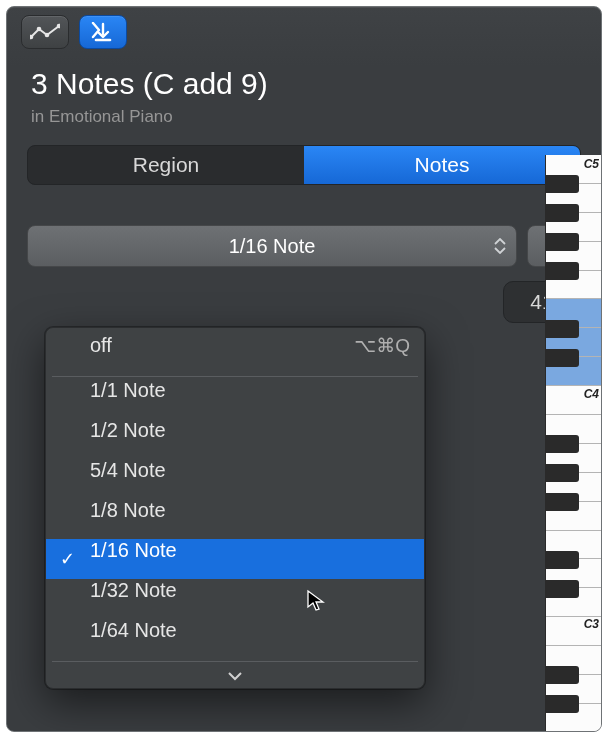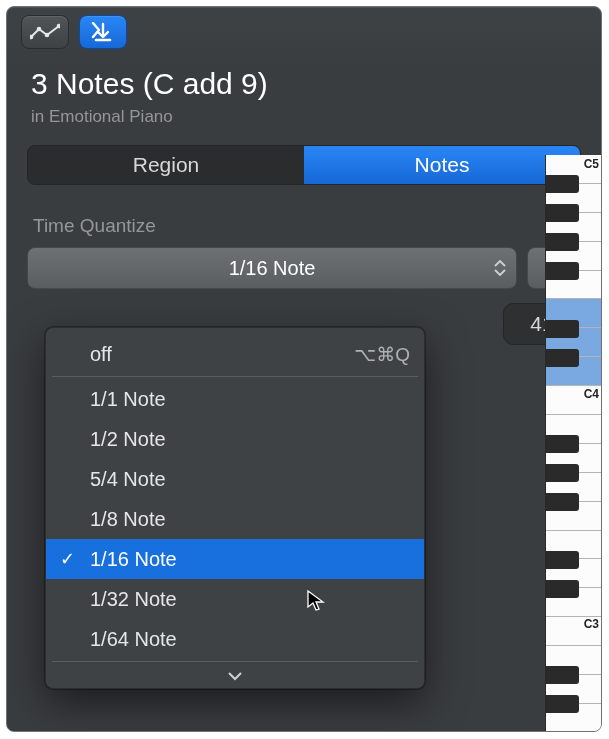--- a/index.html
+++ b/index.html
@@ -133,21 +133,21 @@
     width:380px;
     background:#3f4244;
     border:1px solid #2b2d2f;
     border-radius:8px;
     box-shadow:0 14px 40px rgba(0,0,0,.55), 0 0 0 1px rgba(0,0,0,.3);
     padding:6px 0 0 0;
     z-index:50;
     overflow:hidden;
   }
   .mitem{
-    display:flex;align-items:center;
+    display:flex;
     height:40px;
     padding:0 14px 0 44px;
     font-size:20px;color:#e6e6e6;
     position:relative;
   }
   .mitem .shortcut{
     margin-left:auto;color:#b0b0b0;font-size:19px;
   }
   .mitem.selected{
     background:#186fde;
@@ -165,20 +165,21 @@
     color:#d0d0d0;
   }
 
   
   .piano{
     position:absolute;
     right:0;top:148px;
     width:56px;height:578px;
     background:#f4f4f4;
     border-left:1px solid #2a2a2a;
+    font-style:italic;
   }
   .wkey{
     height:28.9px;
     border-bottom:1px solid #b4b4b4;
     position:relative;
     background:var(--key-white);
   }
   .wkey.blue{background:var(--key-blue);}
   .bkey{
     position:absolute;left:0;width:33px;height:18px;
@@ -232,21 +233,20 @@
     <div class="title">3 Notes (C add 9)</div>
     <div class="sub">in Emotional Piano</div>
   </div>
 
   <div class="seg">
     <div>Region</div>
     <div class="sel">Notes</div>
   </div>
 
   <div class="content">
-    <div class="lbl">Time Quantize</div>
     <div class="row">
       <div class="select">
         <span>1/16 Note</span>
         <span class="arrows">
           <svg width="12" height="7" viewBox="0 0 12 7">
               <path d="M1 6 L6 1 L11 6" stroke="#cfd2d5" stroke-width="1.8" fill="none"></path>
             </svg>
           <svg width="12" height="7" viewBox="0 0 12 7">
               <path d="M1 1 L6 6 L11 1" stroke="#cfd2d5" stroke-width="1.8" fill="none"></path>
             </svg>

